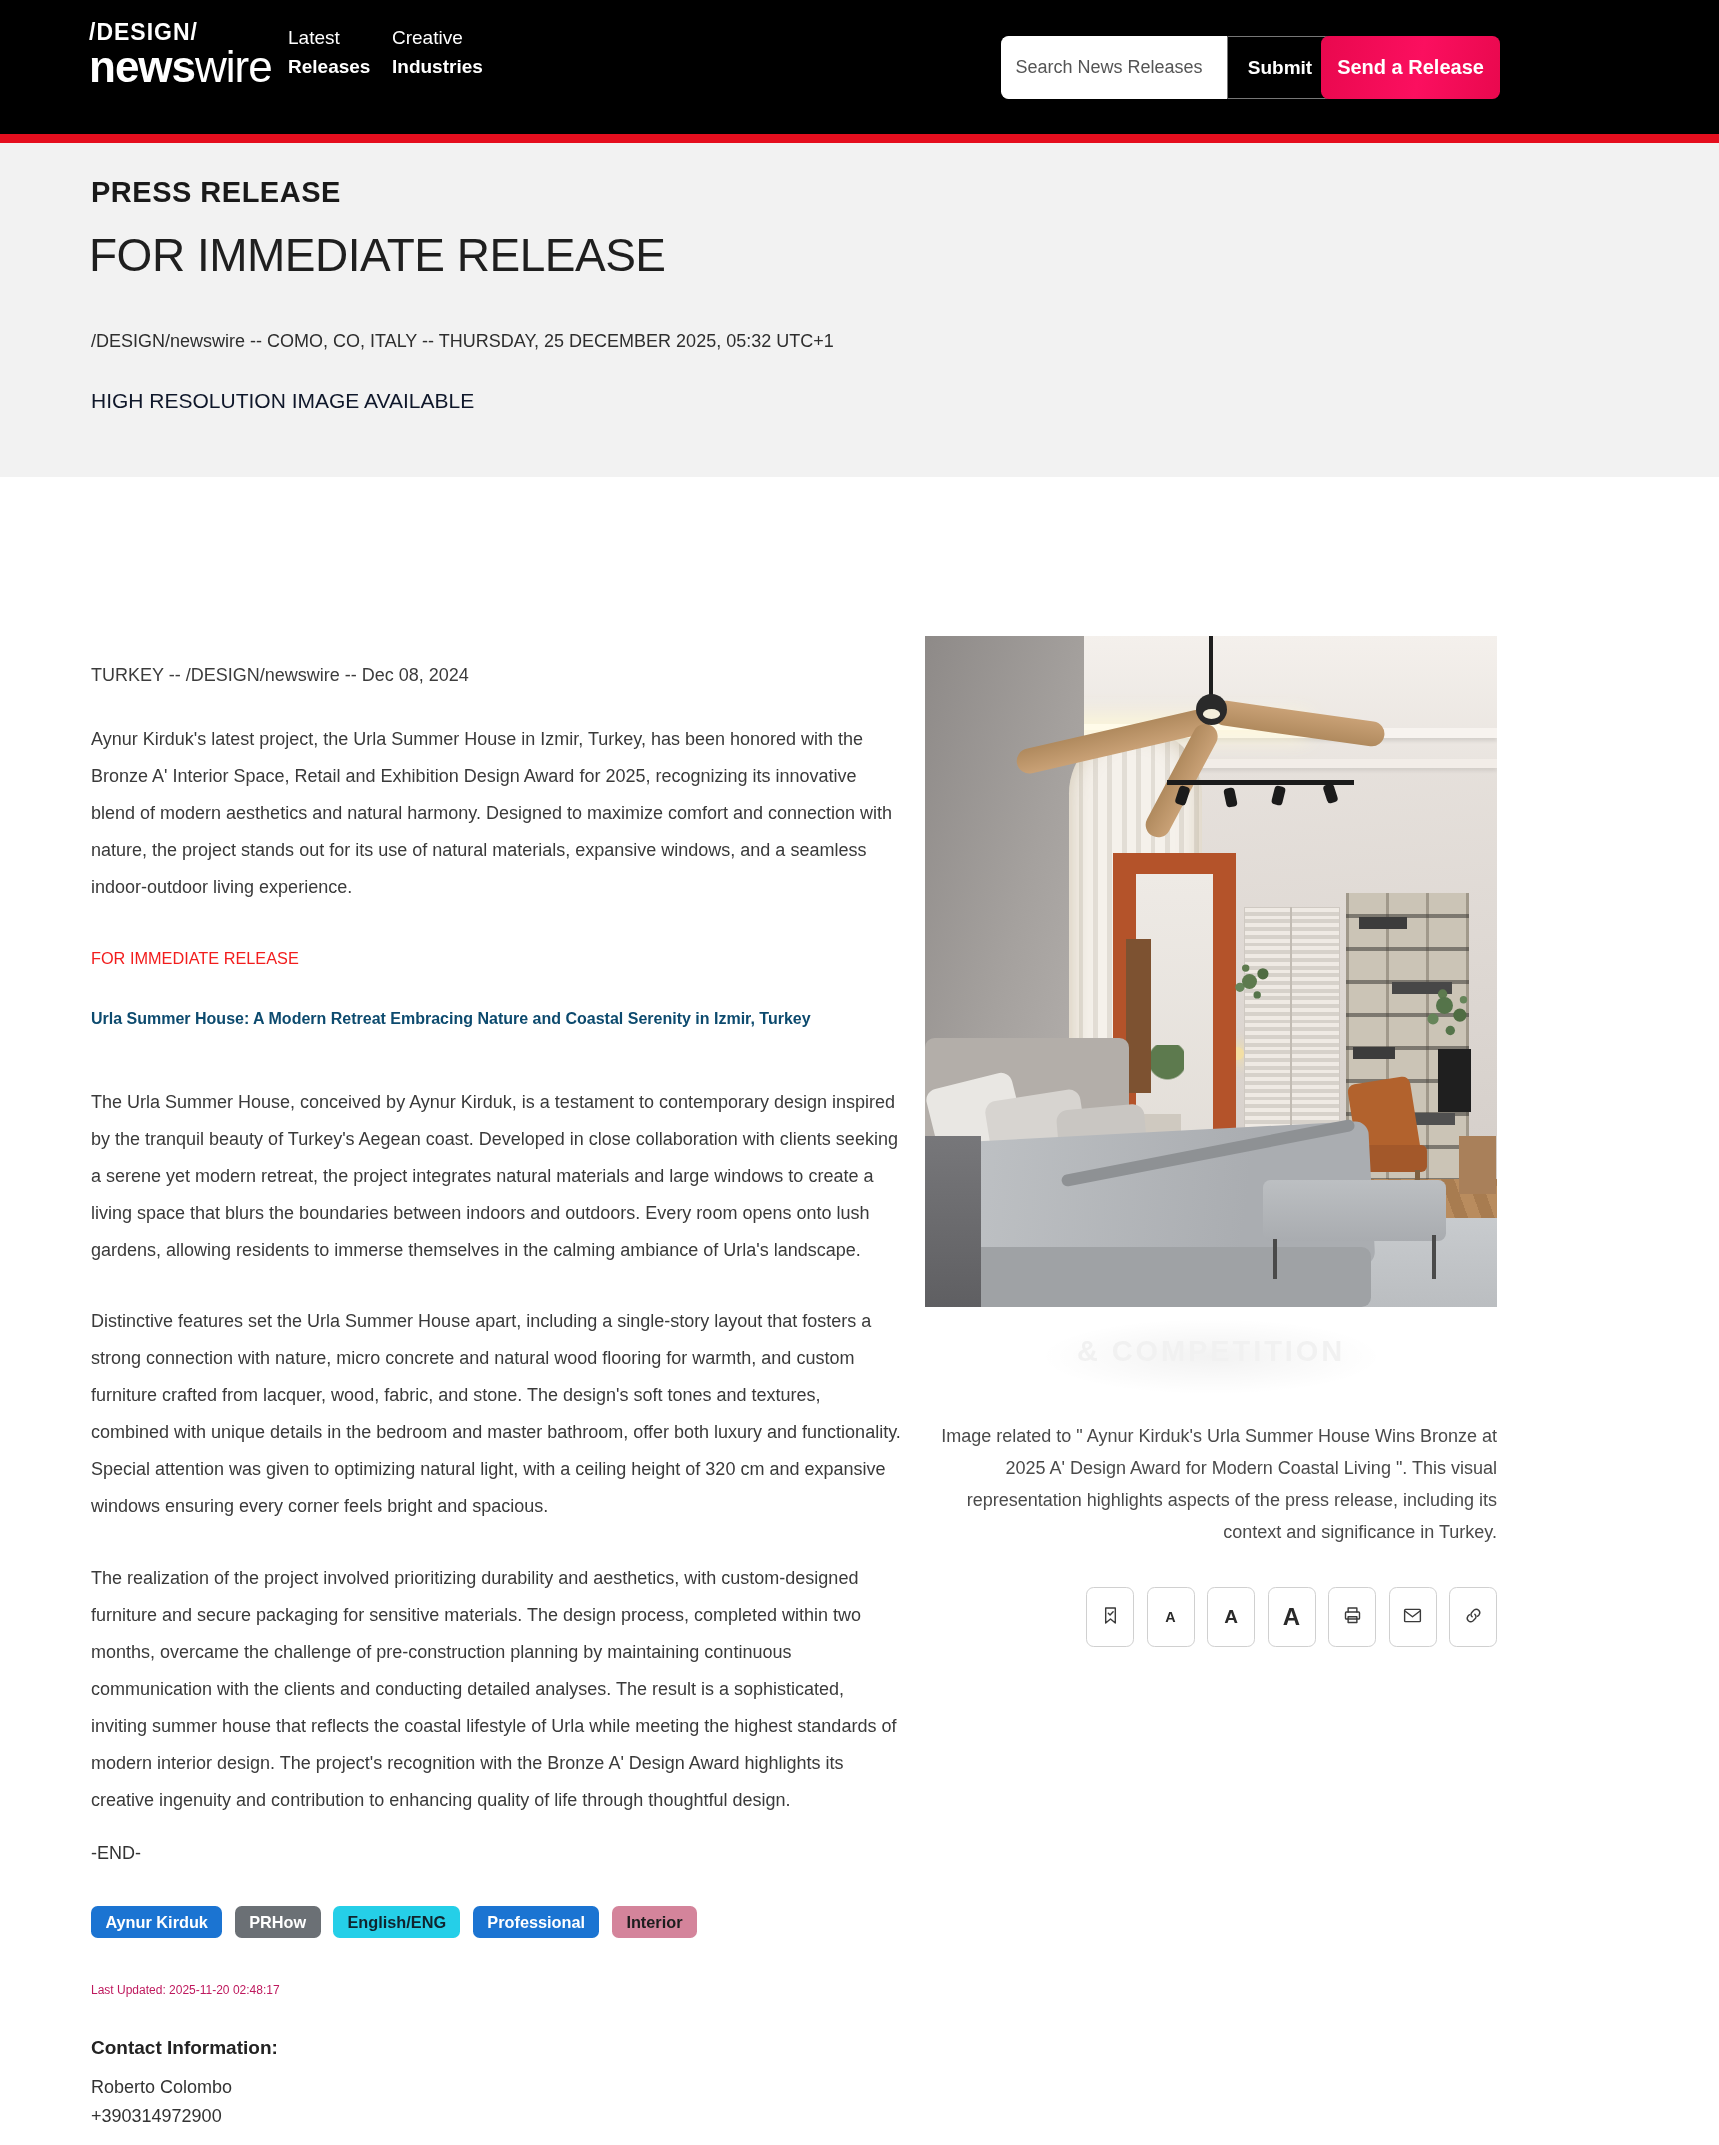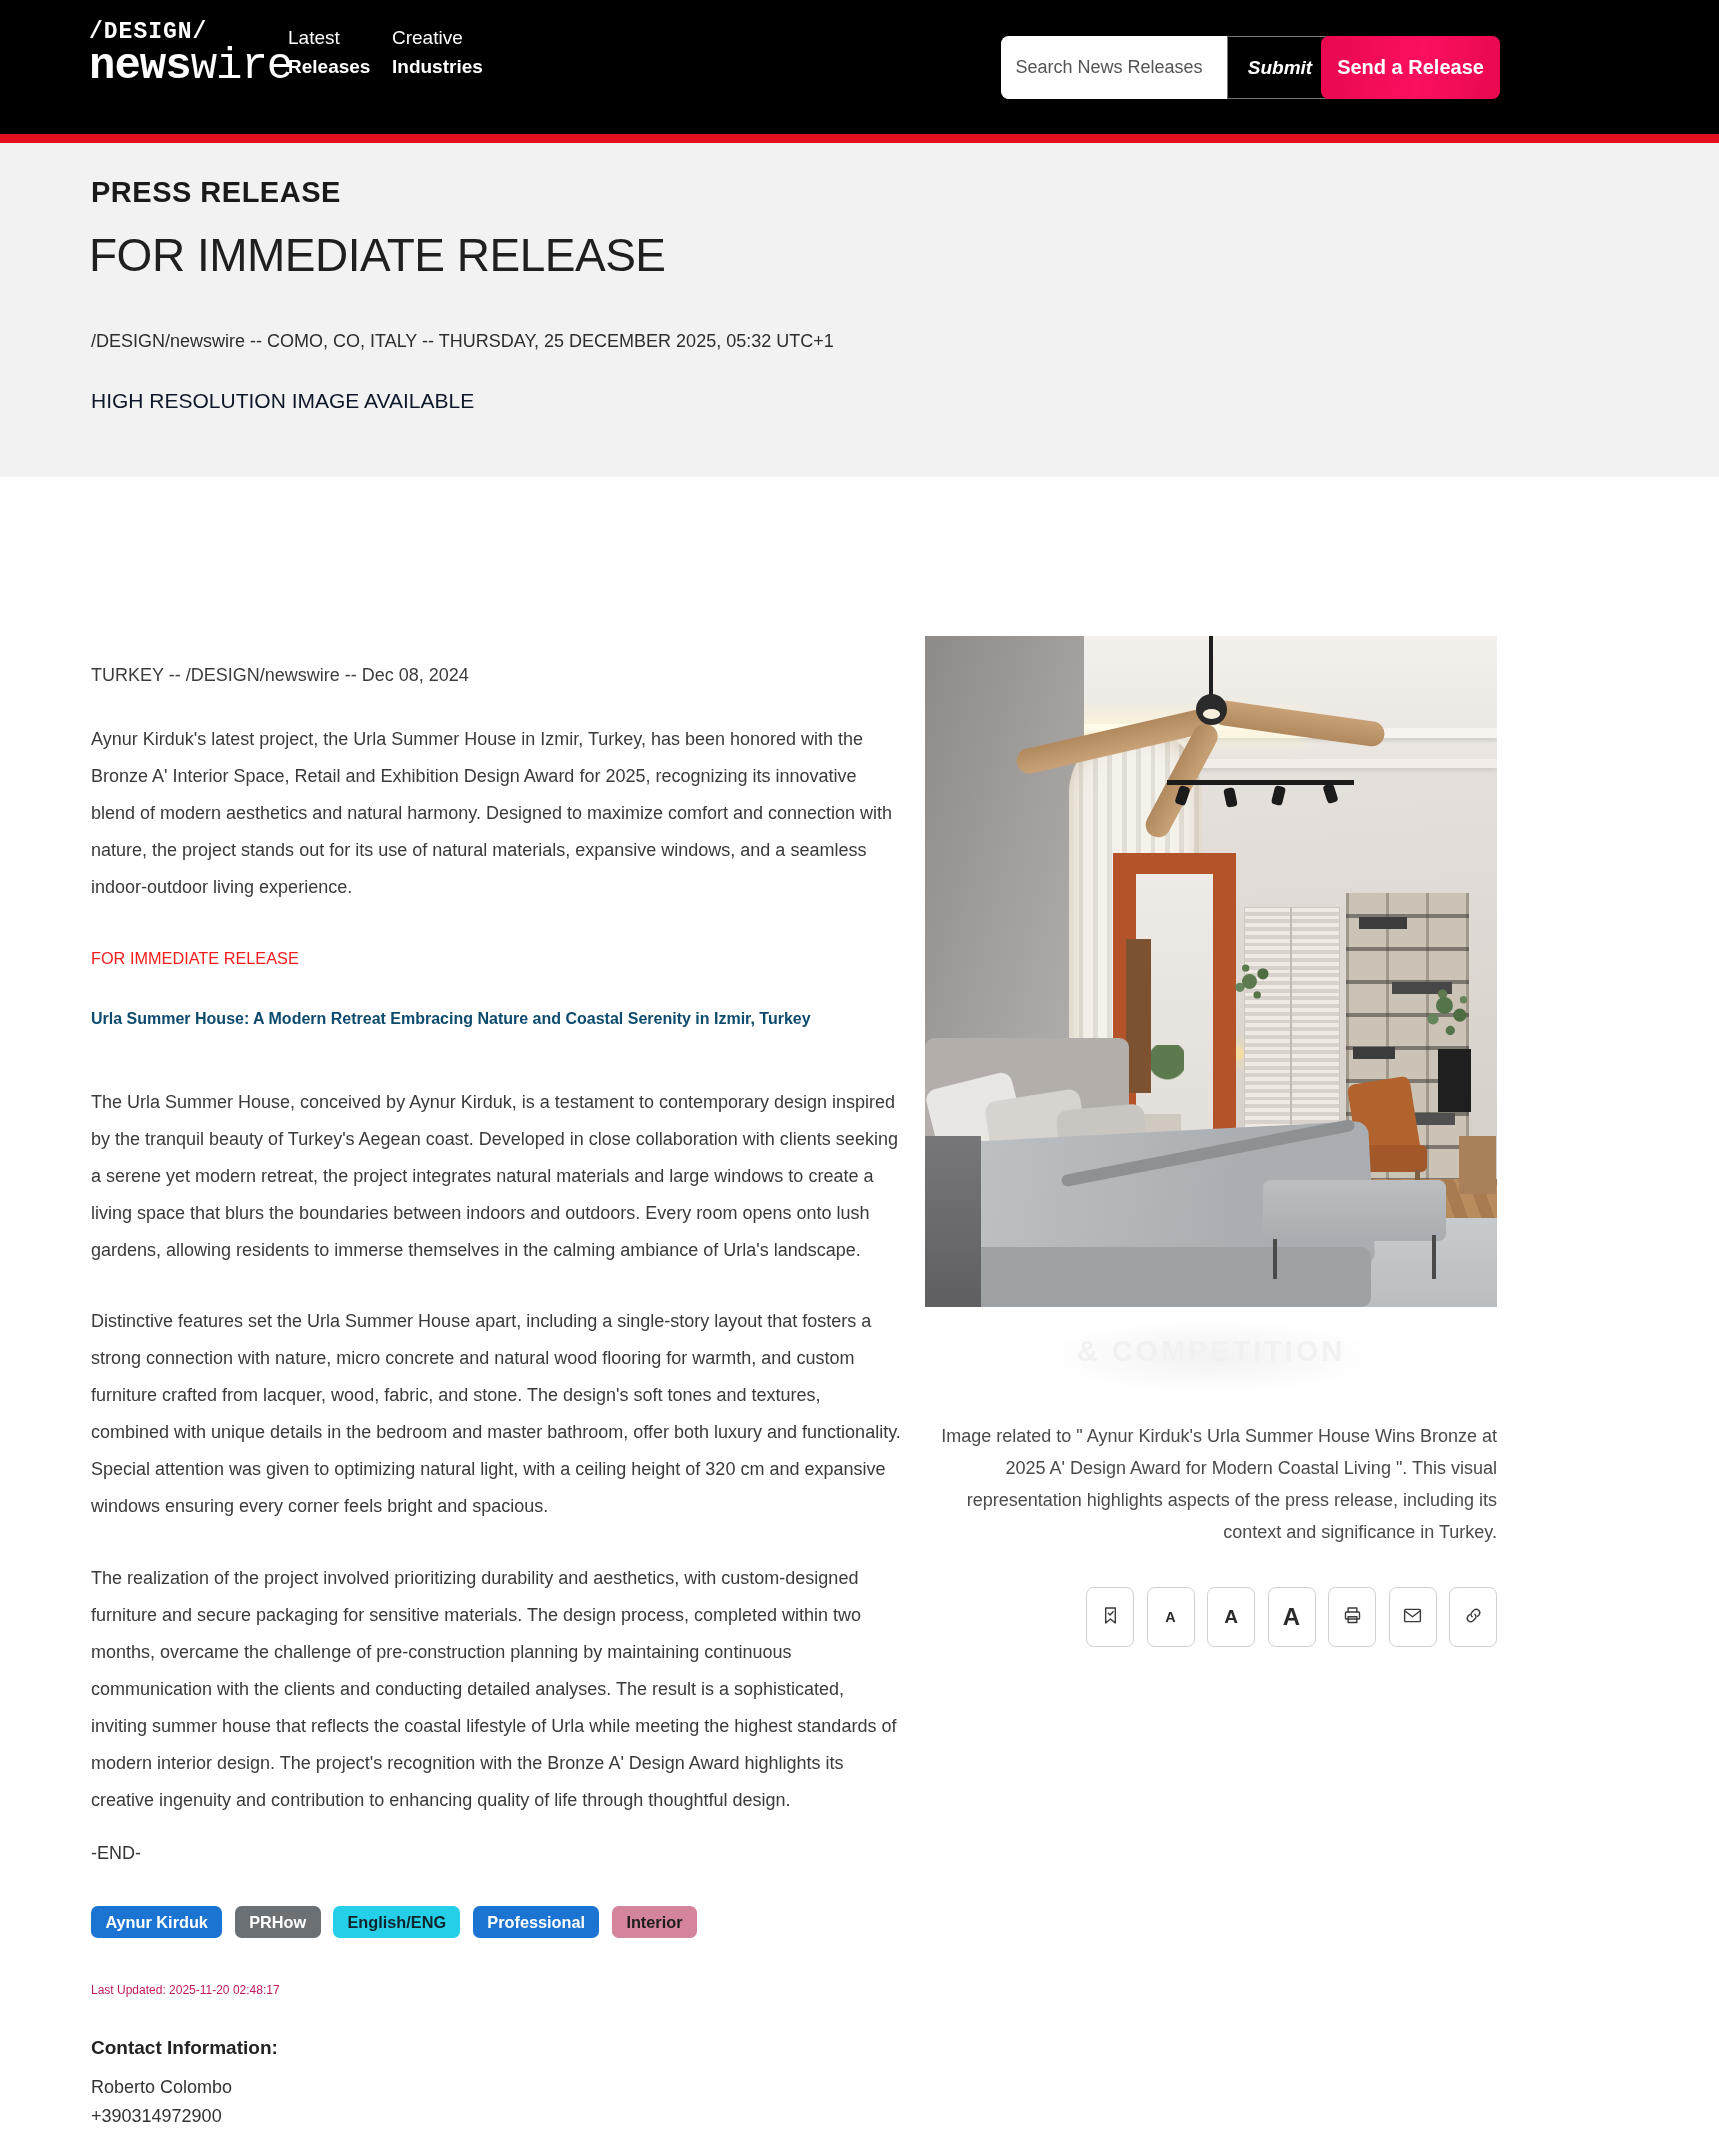--- a/index.html
+++ b/index.html
@@ -2,34 +2,34 @@
 <html><head>
 <meta charset="utf-8">
 <style>
   * { margin:0; padding:0; box-sizing:border-box; }
   html,body { background:#ffffff; }
   body { font-family:"Liberation Sans", sans-serif; }
   .page { position:relative; width:1720px; height:2145px; background:#fff; overflow:hidden; }
 
   
   .topbar { position:absolute; left:0; top:0; width:1720px; height:134px; background:#000; }
-  .logo { position:absolute; left:89px; top:19px; color:#fff; cursor:pointer;font-family:Liberation Mono, monospace; }
+  .logo { position:absolute; left:89px; top:19px; color:#fff; cursor:pointer; }
   .logo-top { font-size:23px; font-weight:700; letter-spacing:1px; }
   .logo-main { font-size:44px; line-height:46px; margin-top:-1.9px; letter-spacing:-1px; }
   .logo-main .lb { font-weight:800; }
   .logo-main .ll { font-weight:300; }
   .nav-item { position:absolute; top:23px; color:#fff; text-decoration:none; font-size:19px; line-height:29px; display:block; }
   .nav-item .l1 { display:block; font-weight:400; }
   .nav-item .l2 { display:block; font-weight:700; }
   .nav-latest { left:288px; }
   .nav-creative { left:392px; }
   .search-group { position:absolute; left:965px; top:36px; height:63px; display:flex;padding-left:36px; }
   .search-input { width:226px; height:63px; border:1px solid #fff; border-right:none; border-radius:7.7px 0 0 7.7px; font-size:18px; padding:0 13.4px; color:#222; outline:none; font-family:"Liberation Sans", sans-serif; }
   .search-input::placeholder { color:#555; }
-  .submit-btn { width:106px; height:63px; background:#000; color:#fff; border:1px solid #777; border-radius:0 7.7px 7.7px 0; font-size:19px; font-weight:600; cursor:pointer; font-family:"Liberation Sans", sans-serif;font-style:italic; }
+  .submit-btn { width:106px; height:63px; background:#000; color:#fff; border:1px solid #777; border-radius:0 7.7px 7.7px 0; font-size:19px; font-weight:600; cursor:pointer; font-family:"Liberation Sans", sans-serif; }
   .send-release-btn { position:absolute; left:1321px; top:36px; width:179px; height:63px; border:none; border-radius:7.7px; background:linear-gradient(100deg,#e9084e 0%,#fb0f5f 55%,#e9084e 100%); color:#fff; font-size:20px; font-weight:700; cursor:pointer; font-family:"Liberation Sans", sans-serif; }
   .red-divider { position:absolute; left:0; top:134px; width:1720px; height:8.6px; background:#e50e1e; }
 
   
   .masthead { position:absolute; left:0; top:143px; width:1720px; height:334px; background:#f2f2f2; }
   .kicker { position:absolute; left:91px; top:33px; font-size:29px; font-weight:600; color:#1a1a1a; letter-spacing:0.5px; }
   .masthead-headline { position:absolute; left:89px; top:85px; font-size:46px; font-weight:400; color:#1f1f1f; letter-spacing:-0.5px; }
   .dateline { position:absolute; left:91px; top:188px; font-size:18px; color:#2e2e2e; }
   .hires-notice { position:absolute; left:91px; top:246px; font-size:21px; color:#0f172a; font-weight:500; cursor:pointer; }
 

